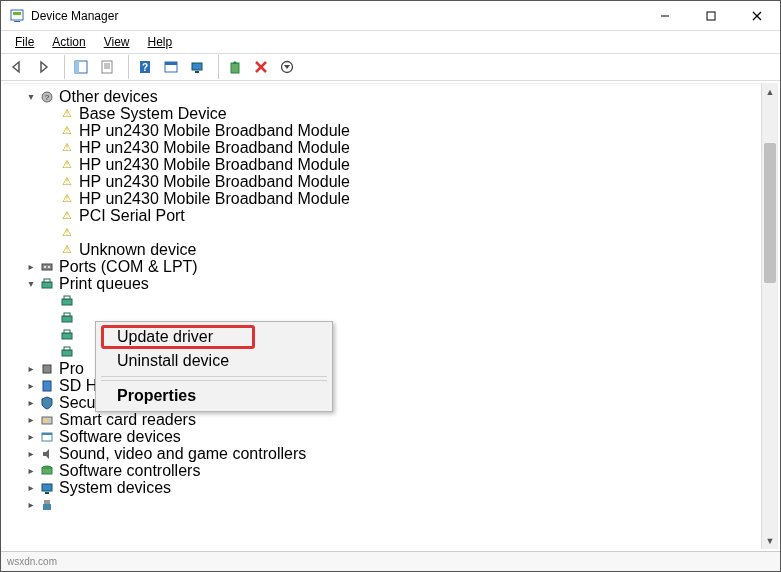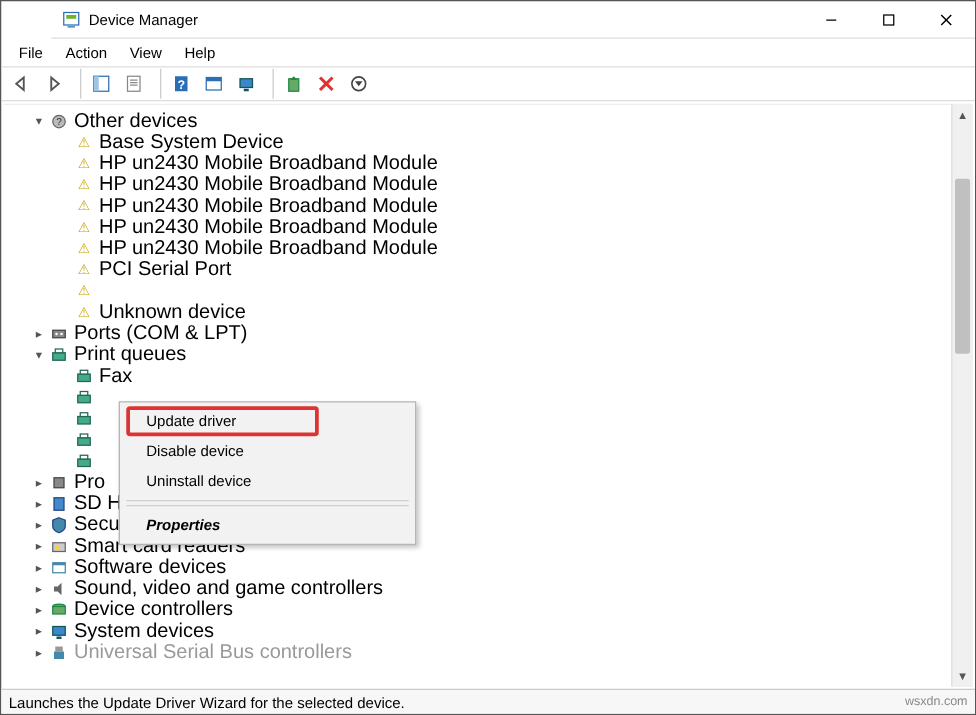--- a/index.html
+++ b/index.html
@@ -14,21 +14,20 @@
     overflow: hidden;
     border: 1px solid #555;
     position: relative;
   }
   .titlebar {
     display: flex;
     align-items: center;
     height: 30px;
     padding: 0 0 0 8px;
     border-bottom: 1px solid #ddd;
-    margin-left: 40px;
   }
   .titlebar .title-icon {
     width: 16px; height: 16px;
     margin-right: 6px;
     display: inline-flex; align-items: center; justify-content: center;
   }
   .titlebar .title-text { flex: 0 0 auto; font-size: 12px; }
   .titlebar .spacer { flex: 1 1 auto; }
   .winbtn {
     width: 46px; height: 30px;
@@ -38,20 +37,21 @@
   .menubar {
     display: flex;
     align-items: center;
     height: 22px;
     padding: 0 6px;
     gap: 2px;
   }
   .menuitem {
     padding: 2px 8px;
     font-size: 12px;
+    text-decoration: underline;
   }
   .toolbar {
     display: flex;
     align-items: center;
     height: 28px;
     padding: 2px 4px;
     border-top: 1px solid #ddd;
     border-bottom: 1px solid #ddd;
     gap: 2px;
   }
@@ -108,24 +108,24 @@
     background: #f2f2f2;
     border: 1px solid #b5b5b5;
     box-shadow: 2px 2px 4px rgba(0,0,0,0.25);
     padding: 3px;
   }
   .ctx-item {
     height: 24px;
     display: flex;
     align-items: center;
     padding: 0 18px 0 18px;
-    font-size: 12px;
+    font-size: 16px;
     text-align: center;
   }
-  .ctx-item.bold { font-weight: bold; font-style: italic; }
+  .ctx-item.bold { font-weight: bold; }
   .ctx-sep { height: 1px; background: #d0d0d0; margin: 3px 2px; }
   .highlight-box {
     position: absolute;
     left: 100px; top: 324px;
     width: 154px; height: 24px;
     border: 3px solid #d33;
     border-radius: 3px;
     pointer-events: none;
   }
   .scrollbar-v {
@@ -314,21 +314,21 @@
         </span>
       <span class="label">Print queues</span>
     </div>
     <div class="node indent2">
         <span class="nicon">
           <svg width="14" height="14">
             <rect x="2" y="5" width="10" height="6" fill="#4a8" stroke="#265"></rect>
             <rect x="4" y="2" width="6" height="3" fill="#fff" stroke="#265"></rect>
           </svg>
         </span>
-        <span class="label">Fax</span>
+        <span class="label"></span>
       </div>
     <div class="node indent2">
         <span class="nicon">
           <svg width="14" height="14">
             <rect x="2" y="5" width="10" height="6" fill="#4a8" stroke="#265"></rect>
             <rect x="4" y="2" width="6" height="3" fill="#fff" stroke="#265"></rect>
           </svg>
         </span>
         <span class="label"></span>
       </div>
@@ -343,29 +343,20 @@
       </div>
     <div class="node indent2">
         <span class="nicon">
           <svg width="14" height="14">
             <rect x="2" y="5" width="10" height="6" fill="#4a8" stroke="#265"></rect>
             <rect x="4" y="2" width="6" height="3" fill="#fff" stroke="#265"></rect>
           </svg>
         </span>
         <span class="label"></span>
       </div>
-    <div class="node indent2">
-        <span class="nicon">
-          <svg width="14" height="14">
-            <rect x="2" y="5" width="10" height="6" fill="#4a8" stroke="#265"></rect>
-            <rect x="4" y="2" width="6" height="3" fill="#fff" stroke="#265"></rect>
-          </svg>
-        </span>
-        <span class="label"></span>
-      </div>
 
     <div class="node indent0">
         <span class="expander">▸</span>
         <span class="nicon">
           <svg width="14" height="14">
             <rect x="3" y="3" width="8" height="8" fill="#888" stroke="#444"></rect>
           </svg>
         </span>
         <span class="label">Pro</span>
       </div>
@@ -417,58 +408,55 @@
         <span class="label">Sound, video and game controllers</span>
       </div>
     <div class="node indent0">
         <span class="expander">▸</span>
         <span class="nicon">
           <svg width="14" height="14">
             <ellipse cx="7" cy="4" rx="5" ry="2" fill="#6a6" stroke="#284"></ellipse>
             <rect x="2" y="4" width="10" height="6" fill="#6a6" stroke="#284"></rect>
           </svg>
         </span>
-        <span class="label">Device controllers</span>
+        <span class="label">Software controllers</span>
       </div>
     <div class="node indent0">
         <span class="expander">▸</span>
         <span class="nicon">
           <svg width="14" height="14">
             <rect x="2" y="3" width="10" height="7" fill="#3a87cc" stroke="#155"></rect>
             <rect x="5" y="11" width="4" height="2" fill="#155"></rect>
           </svg>
         </span>
         <span class="label">System devices</span>
       </div>
     <div class="node indent0 cut">
         <span class="expander">▸</span>
         <span class="nicon">
           <svg width="14" height="14">
             <rect x="4" y="2" width="6" height="4" fill="#999"></rect>
             <rect x="3" y="6" width="8" height="6" fill="#48a"></rect>
           </svg>
         </span>
-        <span class="label">Universal Serial Bus controllers</span>
       </div>
   </div>
 </div>
 
 <div class="scrollbar-v">
   <div class="sb-btn">▲</div>
   <div class="sb-thumb"></div>
   <div class="sb-btn" style="position:absolute;bottom:0;left:0;right:0">▼</div>
 </div>
 
 <div class="context-menu">
   <div class="ctx-item">Update driver</div>
-  <div class="ctx-item">Disable device</div>
   <div class="ctx-item">Uninstall device</div>
   <div class="ctx-sep"></div>
   <div class="ctx-sep"></div>
   <div class="ctx-item bold">Properties</div>
 </div>
 
 <div class="highlight-box"></div>
 
 <div class="statusbar">
-  <span>Launches the Update Driver Wizard for the selected device.</span>
   <span style="color:#888;font-size:10px">wsxdn.com</span>
 </div>
 
 </body></html>

